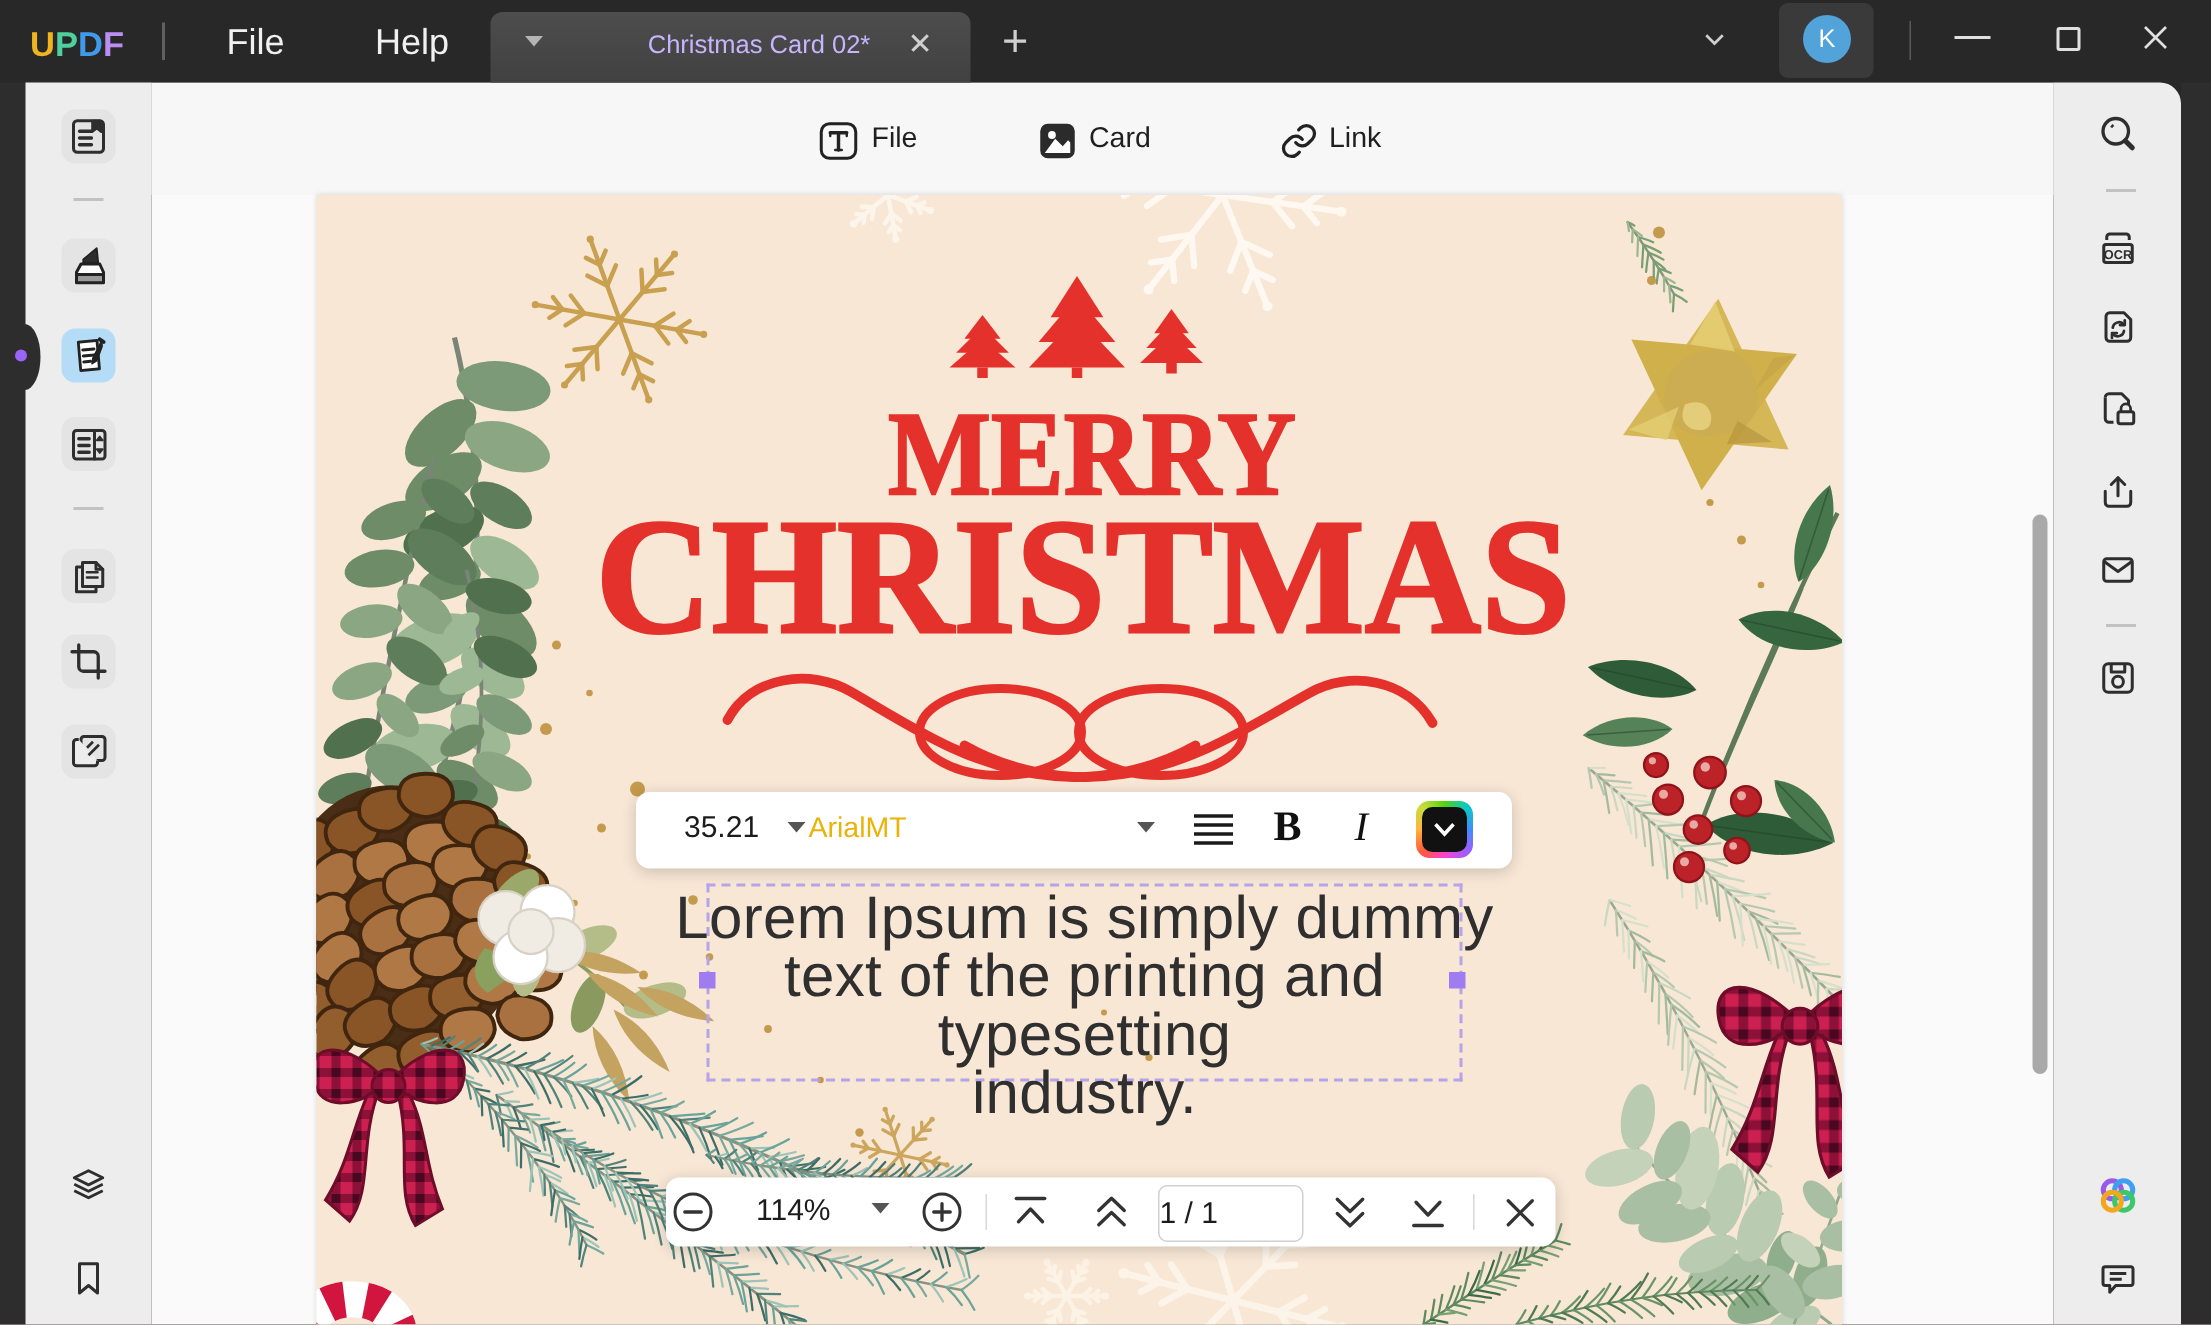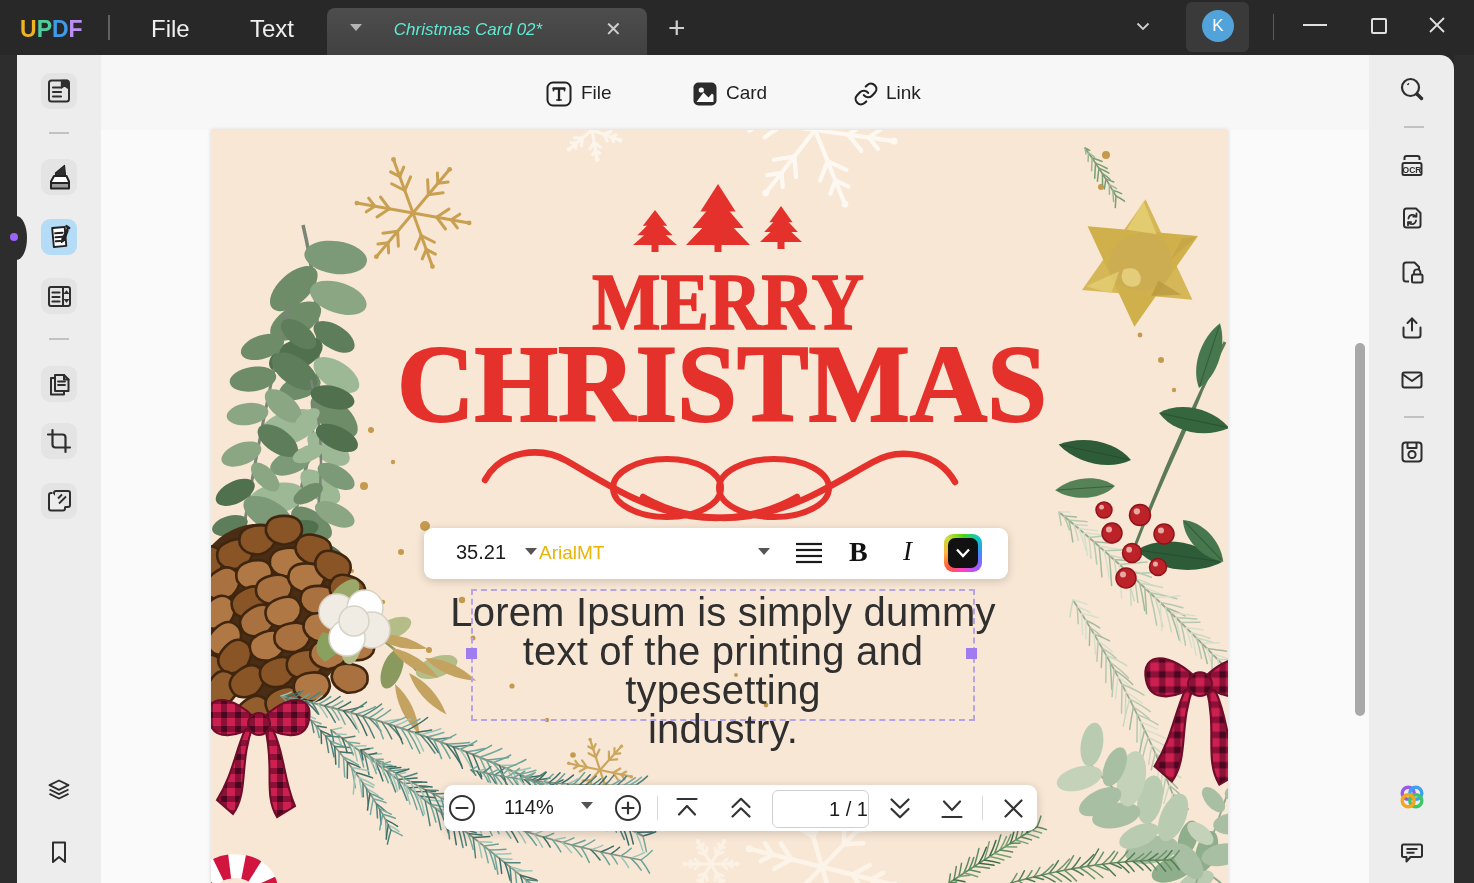--- a/index.html
+++ b/index.html
@@ -6,21 +6,21 @@
 #app{position:relative;width:1474px;height:883px;}
 .abs{position:absolute;}
 
 #titlebar{left:0;top:0;width:1474px;height:55px;background:#282828;}
 #logo{left:20px;top:16px;font-size:23px;font-weight:bold;letter-spacing:0px;}
 #logo span{display:inline-block;}
 #logosep{left:108px;top:15px;width:2px;height:25px;background:#606060;}
 .menuitem{top:15px;color:#f0f0f0;font-size:24px;}
 #tab{left:327px;top:8px;width:320px;height:47px;background:linear-gradient(#4d4d4d,#414141);border-radius:8px 8px 0 0;}
 #tabcaret{left:350px;top:24px;width:0;height:0;border-left:6px solid transparent;border-right:6px solid transparent;border-top:7px solid #b5b5b5;}
-#tabtitle{left:308px;width:320px;top:20px;text-align:center;color:#5eead4;font-size:17px;font-style:italic;}
+#tabtitle{left:346px;width:320px;top:20px;text-align:center;color:#c4b5fd;font-size:17px;}
 .titlex{color:#cfcfcf;font-size:20px;}
 #plus{left:668px;top:11px;color:#cfcfcf;font-size:30px;font-weight:300;}
 #chev{left:1135px;top:18px;width:16px;height:16px;}
 #avbg{left:1186px;top:2px;width:63px;height:50px;background:#3a3a3a;border-radius:6px;}
 #avatar{left:1202px;top:10px;width:32px;height:32px;border-radius:50%;background:#51a3da;color:#fff;font-size:17px;text-align:center;line-height:32px;}
 #winsep{left:1273px;top:14px;width:1px;height:26px;background:#5a5a5a;}
 #minbtn{left:1303px;top:24px;width:24px;height:2px;background:#e0e0e0;}
 #maxbtn{left:1371px;top:18px;width:12px;height:12px;border:2px solid #e0e0e0;border-radius:2px;}
 
 #leftstrip{left:0;top:55px;width:17px;height:828px;background:#2d2d2d;}
@@ -49,21 +49,21 @@
 #ibtn{left:903px;top:536px;font-family:"Liberation Serif",serif;font-style:italic;font-size:27px;color:#111;}
 #swatch{left:944px;top:534px;width:38px;height:38px;border-radius:9px;background:conic-gradient(#50d40a,#0ac8c8,#3f8cff,#a05cff,#ff3fd0,#ff5a3c,#ffb43c,#c8dc3c,#50d40a);}
 #swatchin{left:948px;top:538px;width:30px;height:30px;border-radius:7px;background:#111;}
 
 #textbox{left:471px;top:589px;width:500px;height:128px;border:2px dashed #b6a4e8;}
 #tbtext{left:441px;top:593px;width:564px;text-align:center;font-size:40px;line-height:39px;color:#2f2f2f;letter-spacing:0.2px;}
 .handle{width:11px;height:11px;background:#9f7df0;}
 
 #zoombar{left:444px;top:785px;width:593px;height:46px;background:#fff;border-radius:9px;box-shadow:0 2px 10px rgba(0,0,0,0.18);}
 #zoomtxt{left:504px;top:796px;font-size:20px;color:#1c1c1c;}
-#pagebox{left:772px;top:790px;width:95px;height:36px;background:#fff;border:1px solid #d0d0d0;border-radius:6px;text-align:right;line-height:36px;font-size:20px;color:#1c1c1c;}
+#pagebox{left:772px;top:790px;width:95px;height:36px;background:#fff;border:1px solid #d0d0d0;border-radius:6px;text-align:left;line-height:36px;font-size:20px;color:#1c1c1c;}
 svg{display:block;}
 </style></head>
 <body>
 <div id="app">
 
   <div class="abs" id="canvas"></div>
   <div class="abs" id="topbar"></div>
   <div class="abs" id="card">
       <svg id="cardsvg" width="1017" height="753" viewBox="0 0 1017 753">
         <defs>
@@ -1387,21 +1387,21 @@
           <path d="M905.0 66.0 q 5.2 2.6 8.5 5.2" stroke="#77a072"></path>
           <path d="M905.0 66.0 q -0.4 5.8 -0.7 11.6" stroke="#77a072"></path>
         </g>
       </svg>
     </div>
 
   <div class="abs" id="titlebar"></div>
   <div class="abs" id="logo"><span style="color:#efb41f">U</span><span style="color:#4fcf9e">P</span><span style="color:#3f9bea">D</span><span style="color:#bb8ff2">F</span></div>
   <div class="abs" id="logosep"></div>
   <div class="abs menuitem" style="left:151px;">File</div>
-  <div class="abs menuitem" style="left:250px;">Text</div>
+  <div class="abs menuitem" style="left:250px;">Help</div>
   <div class="abs" id="tab"></div>
   <div class="abs" id="tabcaret"></div>
   <div class="abs" id="tabtitle">Christmas Card 02*</div>
   <div class="abs titlex" style="left:605px;top:17px;">✕</div>
   <div class="abs" id="plus">+</div>
   <svg class="abs" id="chev" viewBox="0 0 16 16">
       <path d="M2.5 5.5 L8 11 L13.5 5.5" fill="none" stroke="#cfcfcf" stroke-width="1.8"></path>
     </svg>
   <div class="abs" id="avbg"></div>
   <div class="abs" id="avatar">K</div>

